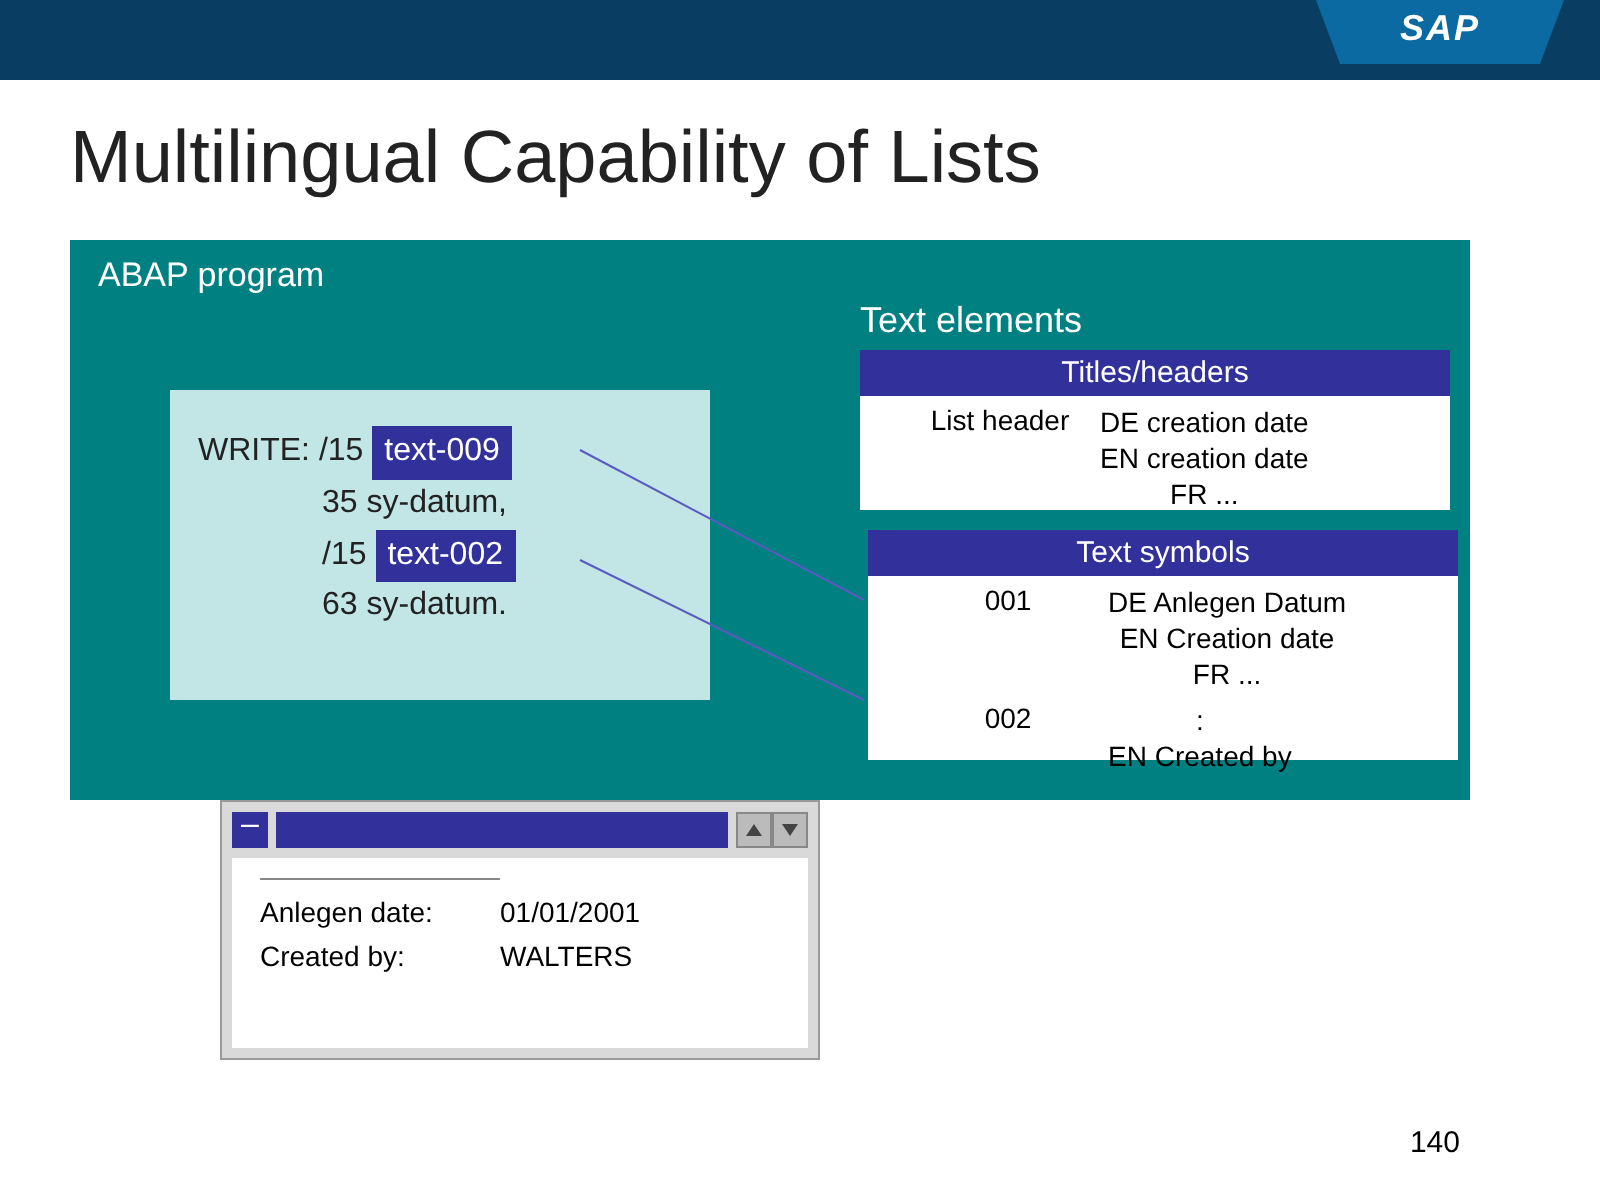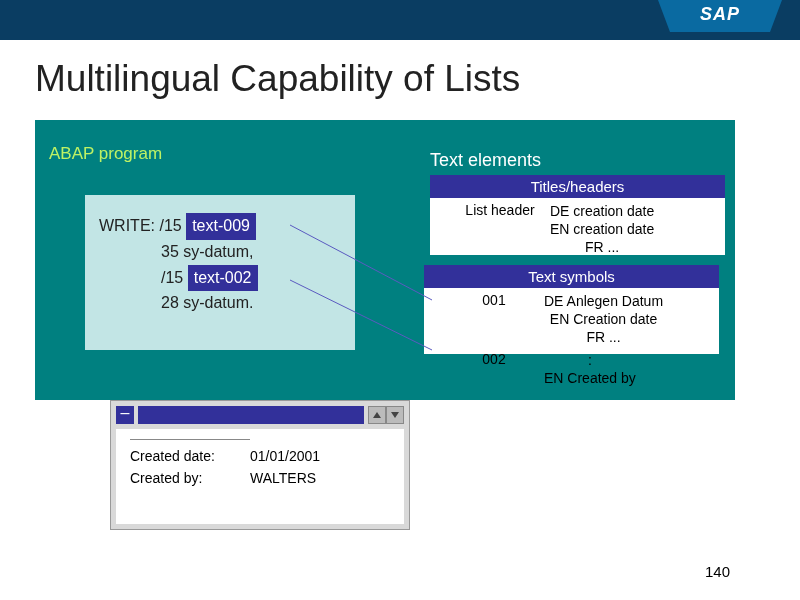--- a/index.html
+++ b/index.html
@@ -7,31 +7,31 @@
   
   .top-bar { position: absolute; top: 0; left: 0; right: 0; height: 40px; background: #0a3d62; }
   .sap-tab { position: absolute; top: 0; right: 30px; width: 100px; height: 32px; background: #0a6aa1; }
   .sap-tab::before { content: ""; position: absolute; left: -12px; top: 0; width: 0; height: 0; border-top: 32px solid #0a6aa1; border-left: 12px solid transparent; }
   .sap-tab::after { content: ""; position: absolute; right: -12px; top: 0; width: 0; height: 0; border-top: 32px solid #0a6aa1; border-right: 12px solid transparent; }
   .sap-text { color: #fff; font-weight: bold; font-size: 18px; font-style: italic; text-align: center; line-height: 28px; letter-spacing: 1px; }
   
   .slide-title { position: absolute; top: 58px; left: 35px; font-size: 37px; color: #222; font-weight: normal; }
   
   .teal-panel { position: absolute; top: 120px; left: 35px; width: 700px; height: 280px; background: #008080; }
-  .panel-label { position: absolute; top: 8px; left: 14px; color: #bef264; font-size: 17px; margin-top: 16px; }
+  .panel-label { position: absolute; top: 8px; left: 14px; color: #ffffff; font-size: 17px; }
   
   .code-box { position: absolute; top: 195px; left: 85px; width: 270px; height: 155px; background: #c2e5e5; padding: 18px 14px; font-size: 16px; color: #222; line-height: 1.55; }
   .code-box .indent { margin-left: 62px; }
   .code-highlight { background: #32309a; color: #fff; padding: 1px 6px; display: inline-block; }
   
   .te-label { position: absolute; top: 150px; left: 430px; color: #fff; font-size: 18px; }
   
   .te-box { position: absolute; background: #fff; text-align: center; }
   .te-box.th-box { top: 175px; left: 430px; width: 295px; height: 80px; }
-  .te-box.ts-box { top: 265px; left: 424px; width: 295px; height: 89px; }
+  .te-box.ts-box { top: 265px; left: 434px; width: 295px; height: 115px; }
   .te-header { background: #32309a; color: #fff; padding: 3px 8px; font-size: 15px; }
   .te-content { display: flex; padding: 4px 20px; font-size: 14px; color: #000; }
   .te-col1 { width: 100px; flex-shrink: 0; }
   .te-col2 { line-height: 1.3; }
   
   .output-window { position: absolute; top: 400px; left: 110px; width: 300px; height: 130px; background: #d9d9d9; border: 1px solid #999; }
   .ow-titlebar { position: absolute; top: 5px; left: 5px; right: 5px; height: 18px; }
   .ow-minbox { position: absolute; left: 0; top: 0; width: 18px; height: 18px; background: #32309a; color: #fff; text-align: center; line-height: 14px; font-size: 16px; }
   .ow-bar { position: absolute; left: 22px; right: 40px; top: 0; height: 18px; background: #32309a; }
   .ow-arrows { position: absolute; right: 0; top: 0; display: flex; }
@@ -61,21 +61,21 @@
 </div>
 
 <div class="code-box">
   <div>
     <span>WRITE: /15 </span><span class="code-highlight">text-009</span>
   </div>
   <div class="indent">35 sy-datum,</div>
   <div class="indent">
     <span>/15 </span><span class="code-highlight">text-002</span>
   </div>
-  <div class="indent">28 sy-datum.</div>
+  <div class="indent">63 sy-datum.</div>
 </div>
 
 <div class="te-label">Text elements</div>
 
 <div class="te-box th-box">
   <div class="te-header">Titles/headers</div>
   <div class="te-content">
     <div class="te-col1">List header</div>
     <div class="te-col2">
       <div>DE creation date</div>
@@ -122,21 +122,21 @@
       <div class="ow-arrow">
           <svg viewBox="0 0 10 10">
             <polygon points="1,2 9,2 5,8"></polygon>
           </svg>
         </div>
     </div>
   </div>
   <div class="ow-body">
     <div class="ow-hr"></div>
     <div class="ow-row">
-      <div class="lbl">Created date:</div>
+      <div class="lbl">Anlegen date:</div>
       <div>01/01/2001</div>
     </div>
     <div class="ow-row">
       <div class="lbl">Created by:</div>
       <div>WALTERS</div>
     </div>
   </div>
 </div>
 
 <div class="page-num">140</div>

